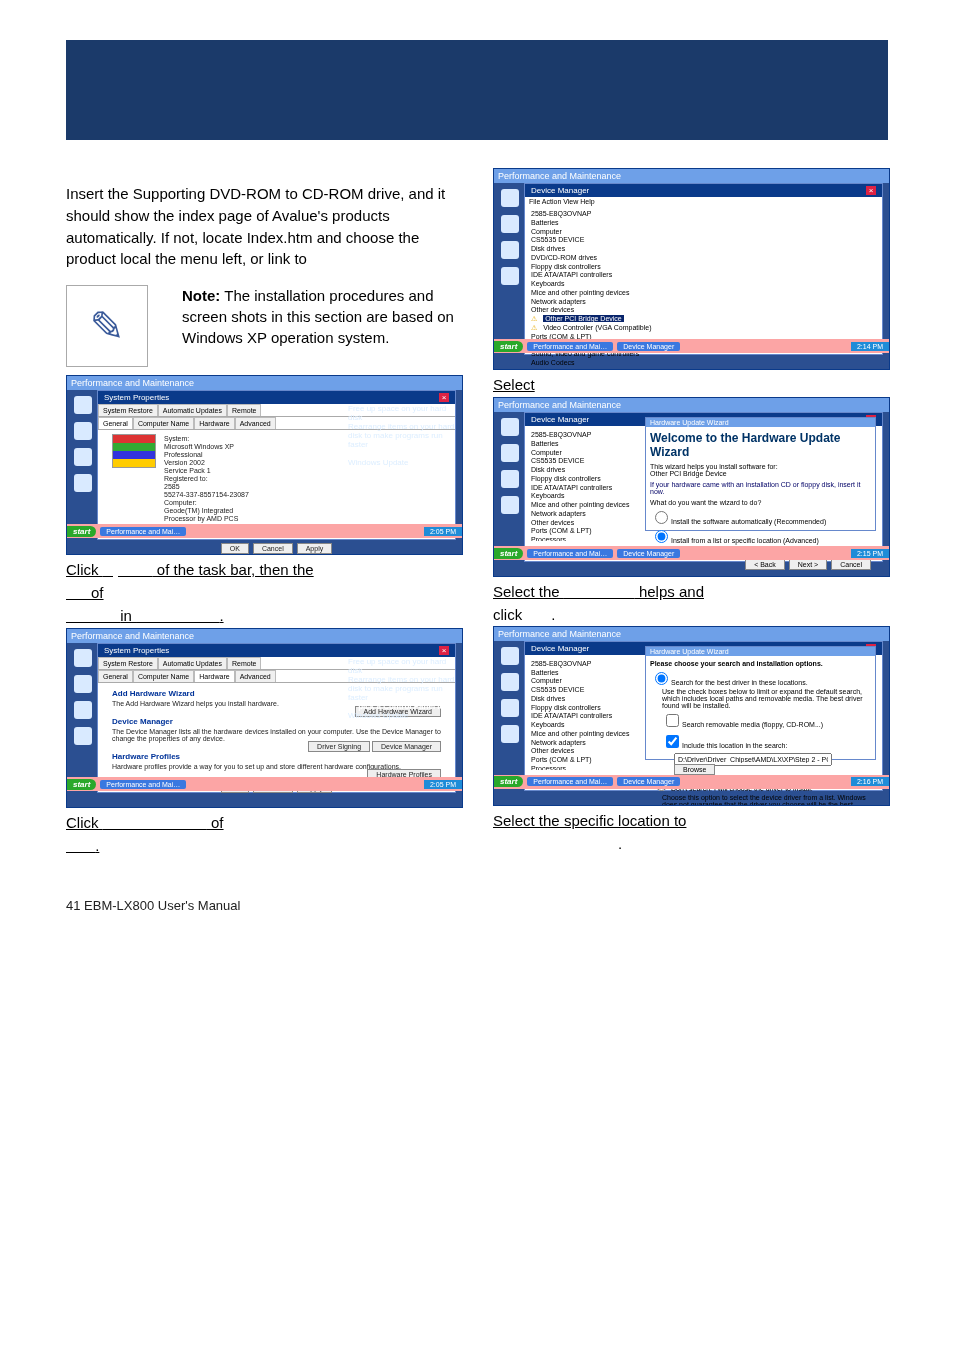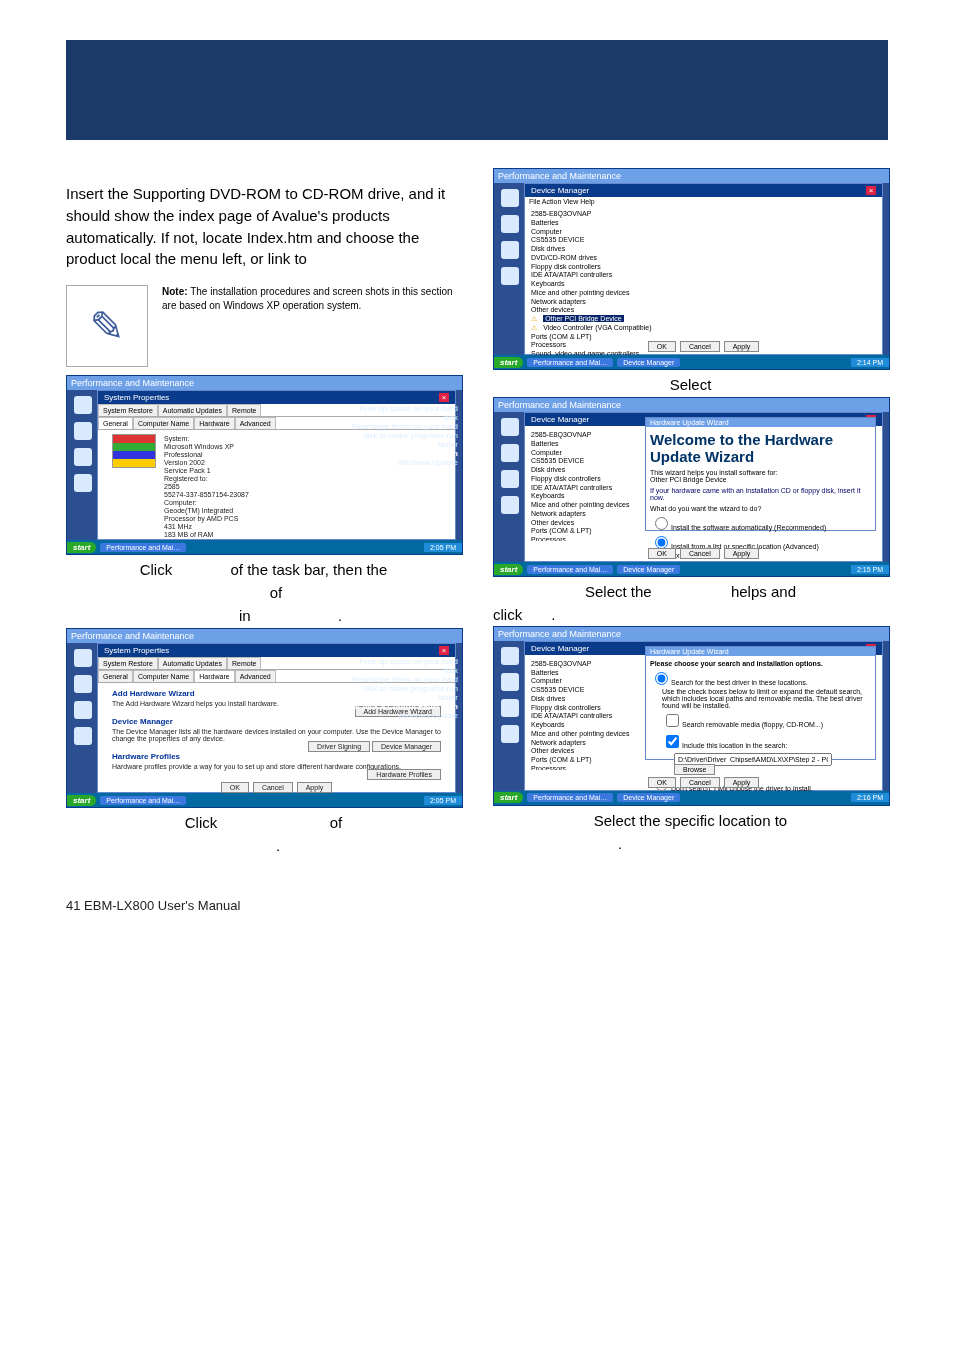--- a/index.html
+++ b/index.html
@@ -47,50 +47,51 @@
     height: 80px;
     border: 1px solid #aaa;
     display: flex;
     align-items: center;
     justify-content: center;
     font-size: 42px;
     color: #3a5a9a;
     flex-shrink: 0;
   }
   .note-col {
-    font-size: 10px;
+    font-size: 15px;
     line-height: 1.4;
+    margin-left: 20px;
   }
   .note-strong {
     font-weight: bold;
   }
   .center-label {
-    text-align: center;
     font-size: 15px;
     margin: 6px 0 4px 0;
+    text-decoration: underline;
   }
   
   .shot {
     width: 100%;
     border: 1px solid #0a3a8a;
     background: #2b4f91;
     height: 178px;
     position: relative;
     overflow: hidden;
     font-size: 9px;
   }
   .shot .titlearea {
     background:#6ea0e8;
     color:#fff;
     font-size:9px;
     padding:2px 4px;
   }
   .shot .taskbar {
-    position:absolute; left:0; right:0; bottom:0; height:14px;
-    background:#0369a1; display:flex; align-items:center;
+    position:absolute; left:0; right:0; bottom:16px; height:14px;
+    background:#fca5a5; display:flex; align-items:center;
   }
   .shot .startbtn {
     background:#2aa82a; color:#fff; font-size:8px;
     padding:1px 6px; border-radius:0 6px 6px 0;
     font-style: italic; font-weight:bold;
   }
   .shot .taskitem {
     color:#fff; font-size:7px; background:#3a78e0;
     margin-left:4px; padding:1px 6px; border-radius:2px;
   }
@@ -137,32 +138,32 @@
   }
   .kv { margin:1px 0; }
   .section-h { font-weight:bold; color:#003399; font-size:8px; margin:2px 0; }
   .devtree { font-size:7px; line-height:1.25; color:#000; padding:4px 6px;}
   .devtree .sel { background:#08246b; color:#fff; display:inline; padding:0 2px;}
   .devtree .warn::before { content:"⚠ "; color:#e6a800; }
   .wizard {
     position:absolute; left:120px; top:4px; right:6px; bottom:30px;
     background:#fff; border:1px solid #6688cc; padding:4px; font-size:7px;
   }
-  .wizard .wiz-head { font-weight:bold; color:#003366; font-size:15px; margin-bottom:4px; }
+  .wizard .wiz-head { font-weight:bold; color:#003366; font-size:12px; margin-bottom:4px; }
   .wizard .wiz-btns { display:flex; gap:4px; justify-content:flex-end; margin-top:6px; }
   .wizard input[type=text]{ font-size:7px; width:150px; }
   label.tiny{font-size:7px; display:block; margin:2px 0;}
   .footer {
     font-size: 13px;
     color: #222;
     margin-top: 40px;
   }
   .right-note {
     position:absolute; right:4px; top:28px; width:110px;
-    font-size:8px; color:#ddeeff;text-align:right;
+    font-size:8px; color:#ddeeff;
   }
   .right-note b{color:#fff;}
 </style>
 </head>
 <body>
 
 <div class="page">
   <div class="banner"></div>
 
   <div class="cols">

